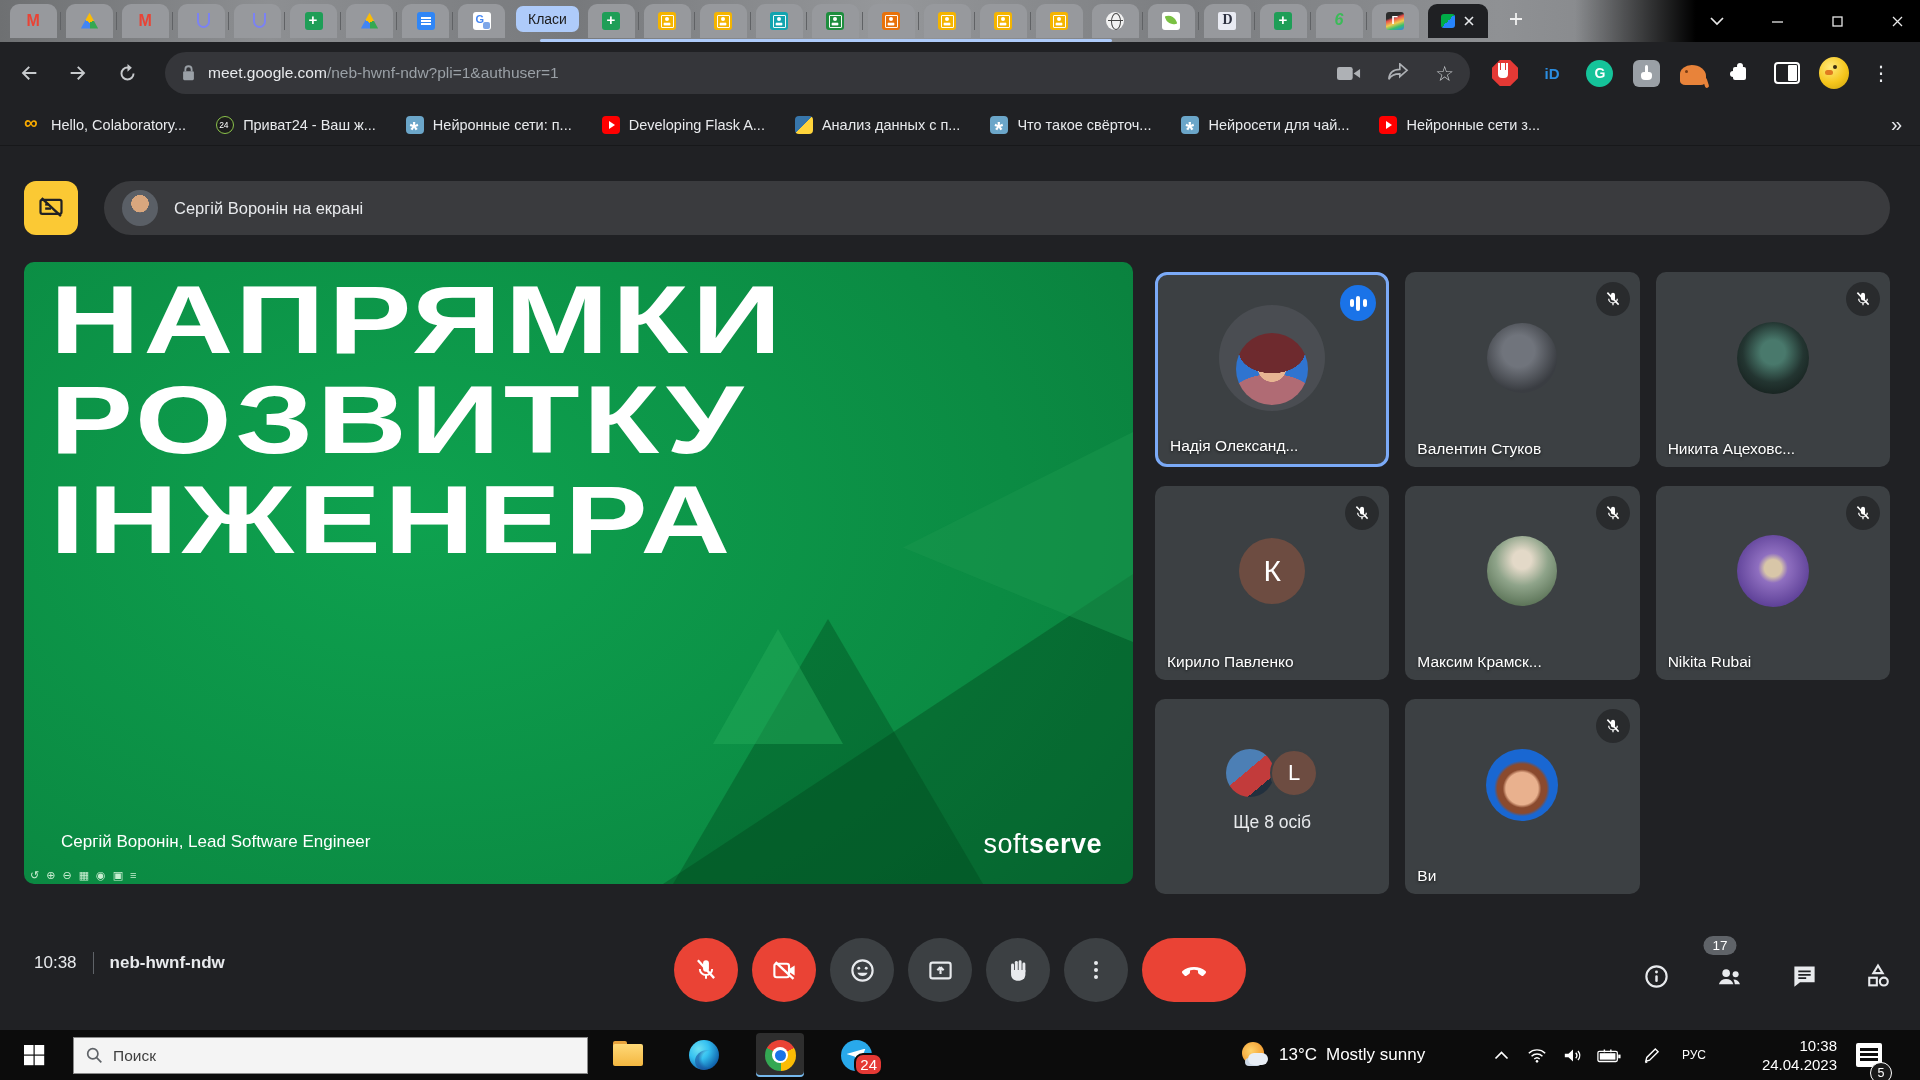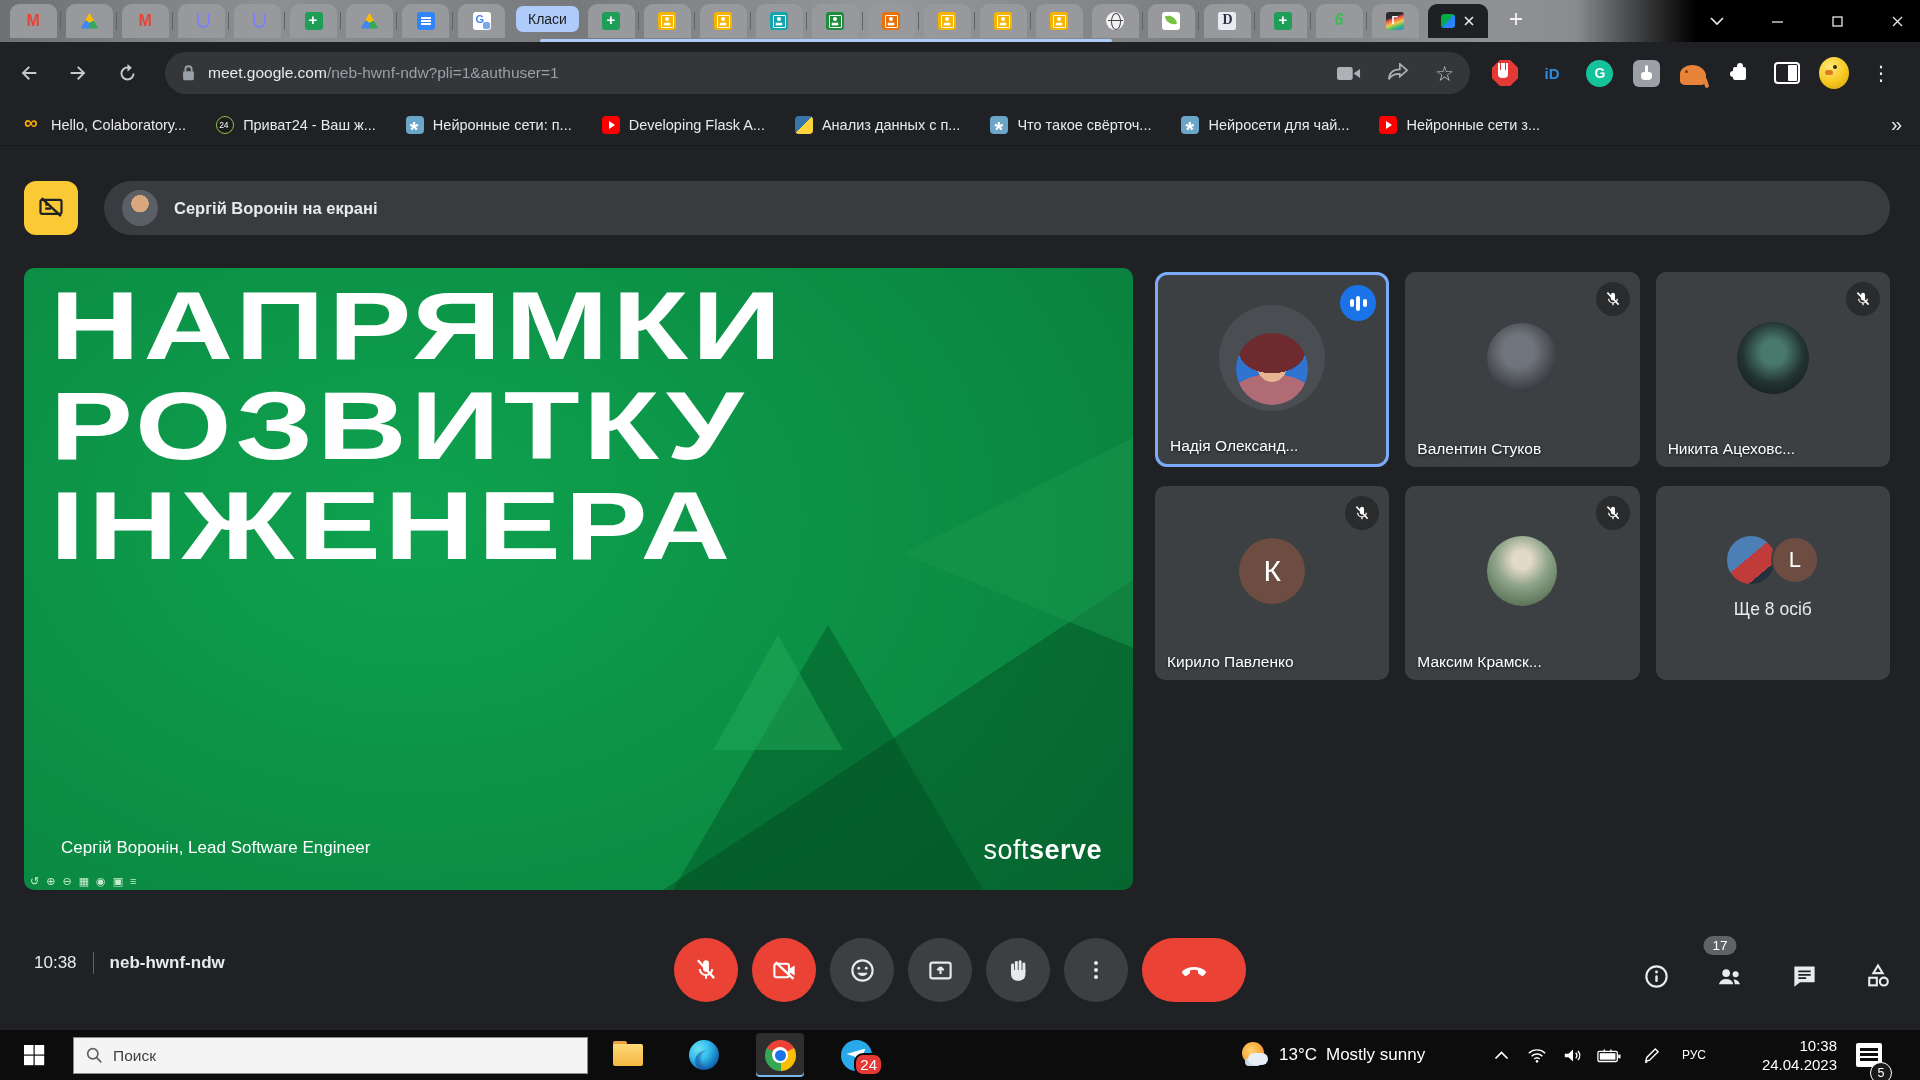--- a/index.html
+++ b/index.html
@@ -113,24 +113,24 @@
 
   
   .meet{position:absolute;left:0;top:146px;width:1920px;height:884px;background:#202124;}
   .m-topbar{position:absolute;left:0;top:35px;width:1920px;height:54px;}
   .present-btn{position:absolute;left:24px;top:0;width:54px;height:54px;border-radius:12px;background:#fbc934;
     display:flex;align-items:center;justify-content:center;}
   .present-pill{position:absolute;left:104px;top:0;right:30px;height:54px;border-radius:27px;background:#3a3b3e;
     display:flex;align-items:center;padding:0 10px;}
   .pp-avatar{width:36px;height:36px;border-radius:50%;margin-left:8px;
     background:radial-gradient(circle at 50% 38%,#d9a77e 0 30%,#5a5f66 31% 100%);}
-  .pp-label{color:#e8eaed;font-size:16.5px;font-weight:bold;margin-left:16px;}
-
-  
-  .slide{position:absolute;left:24px;top:122px;width:1109px;height:622px;border-radius:10px;overflow:hidden;
+  .pp-label{color:#e8eaed;font-size:16.5px;font-weight:normal;margin-left:16px;}
+
+  
+  .slide{position:absolute;left:24px;top:116px;width:1109px;height:622px;border-radius:10px;overflow:hidden;
     background:radial-gradient(120% 150% at 35% 40%,#0ea24f 0%,#0b8b43 45%,#076b33 100%);}
   .tri{position:absolute;}
   .tri-a{right:0;bottom:0;width:470px;height:310px;background:rgba(0,45,18,.30);clip-path:polygon(100% 0,100% 100%,0 100%);}
   .tri-b{right:150px;bottom:0;width:310px;height:265px;background:rgba(0,70,30,.38);clip-path:polygon(50% 0,100% 100%,0 100%);}
   .tri-c{right:0;top:170px;width:230px;height:210px;background:rgba(26,150,76,.55);clip-path:polygon(100% 0,100% 100%,0 55%);}
   .tri-d{right:290px;bottom:140px;width:130px;height:115px;background:rgba(34,170,88,.5);clip-path:polygon(50% 0,100% 100%,0 100%);}
   .slide-title{position:absolute;left:26px;top:8px;color:#fff;font-weight:bold;font-size:97px;line-height:100px;
     letter-spacing:3px;transform:scaleX(1.28);transform-origin:left top;white-space:nowrap;}
   .slide-credit{position:absolute;left:37px;bottom:32px;color:#fff;font-size:17px;}
   .slide-logo{position:absolute;right:31px;bottom:24px;color:#fff;font-size:27px;letter-spacing:.5px;}
@@ -552,29 +552,53 @@
               <rect x="9.3" y="3.5" width="5.4" height="10.5" rx="2.7" fill="#fff"></rect>
               <path d="M6.3 11.5a5.7 5.7 0 0 0 11.4 0" fill="none" stroke="#fff" stroke-width="1.7"></path>
               <path d="M12 17.2v3" stroke="#fff" stroke-width="1.7"></path>
               <path d="M4.5 3.5l15 16" stroke="#fff" stroke-width="2"></path>
             </svg>
         </div>
         <div class="av av-maksym"></div>
         <div class="pname">Максим Крамск...</div>
       </div>
 
+      <div class="tile">
+        <div class="mutechip">
+          <svg width="18" height="18" viewBox="0 0 24 24">
+              <rect x="9.3" y="3.5" width="5.4" height="10.5" rx="2.7" fill="#fff"></rect>
+              <path d="M6.3 11.5a5.7 5.7 0 0 0 11.4 0" fill="none" stroke="#fff" stroke-width="1.7"></path>
+              <path d="M12 17.2v3" stroke="#fff" stroke-width="1.7"></path>
+              <path d="M4.5 3.5l15 16" stroke="#fff" stroke-width="2"></path>
+            </svg>
+        </div>
+        <div class="av av-rubai"></div>
+        <div class="pname">Nikita Rubai</div>
+      </div>
 
       <div class="tile">
         <div class="ov-pair">
           <div class="ov-a"></div>
           <div class="ov-b">L</div>
         </div>
         <div class="ov-label">Ще 8 осіб</div>
       </div>
 
+      <div class="tile">
+        <div class="mutechip">
+          <svg width="18" height="18" viewBox="0 0 24 24">
+              <rect x="9.3" y="3.5" width="5.4" height="10.5" rx="2.7" fill="#fff"></rect>
+              <path d="M6.3 11.5a5.7 5.7 0 0 0 11.4 0" fill="none" stroke="#fff" stroke-width="1.7"></path>
+              <path d="M12 17.2v3" stroke="#fff" stroke-width="1.7"></path>
+              <path d="M4.5 3.5l15 16" stroke="#fff" stroke-width="2"></path>
+            </svg>
+        </div>
+        <div class="av av-vy"></div>
+        <div class="pname">Ви</div>
+      </div>
     </div>
 
     <div class="mbar">
       <div class="mbar-left">
         <span>10:38</span>
         <span class="sep"></span>
         <span class="code">neb-hwnf-ndw</span>
       </div>
 
       <div class="ctl-row">

